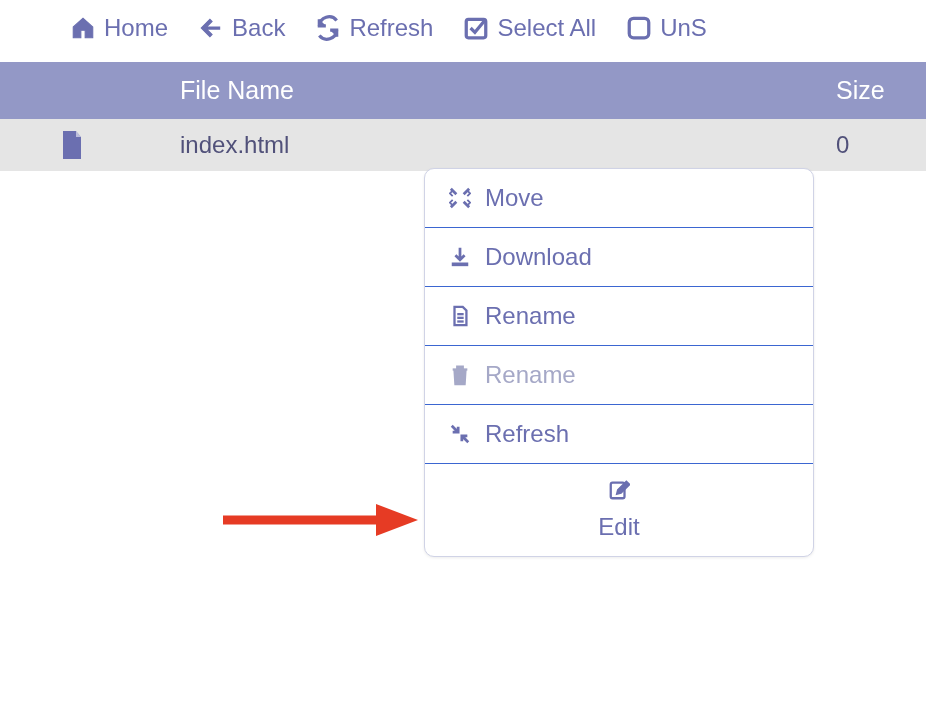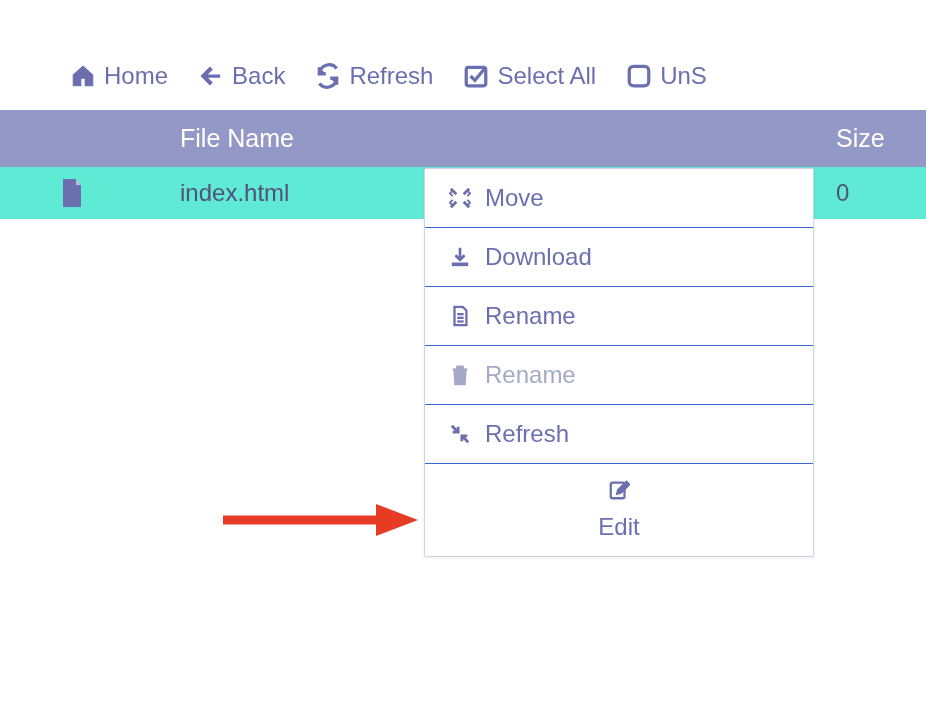--- a/index.html
+++ b/index.html
@@ -12,21 +12,20 @@
     position: relative;
   }
   .toolbar {
     display: flex;
     align-items: center;
     gap: 30px;
     padding: 14px 0 14px 70px;
     font-size: 24px;
     font-weight: 500;
     color: #6b6fb0;
-    margin-top: 48px;
   }
   .tool-btn {
     display: inline-flex;
     align-items: center;
     gap: 8px;
     cursor: pointer;
     color: #6b6fb0;
   }
   .tool-btn .icon svg { width: 26px; height: 26px; display: block; }
   .tool-btn .icon svg path,
@@ -42,42 +41,42 @@
     font-weight: 400;
     padding: 14px 0;
     margin-top: 6px;
   }
   .col-icon { width: 180px; }
   .col-name { flex: 1; padding-left: 0; }
   .col-size { width: 90px; text-align: left; padding-right: 16px; }
   .file-row {
     display: flex;
     align-items: center;
-    background: #5eead4;
+    background: #e5e5e5;
     color: #51517a;
     font-size: 24px;
     padding: 12px 0;
   }
   .file-row .col-icon {
     display: flex;
     justify-content: flex-start;
     padding-left: 60px;
   }
   .file-row .col-name { color: #51517a; }
   .file-row .col-size { color: #51517a; }
   .file-icon svg { width: 24px; height: 28px; display: block; }
 
   .context-menu {
     position: absolute;
     left: 424px;
     top: 168px;
     width: 390px;
     background: #fff;
     border: 1px solid #d0d3e6;
-    border-radius: 2px;
+    border-radius: 10px;
     box-shadow: 0 1px 3px rgba(0,0,0,0.08);
     overflow: hidden;
   }
   .ctx-item {
     display: flex;
     align-items: center;
     gap: 12px;
     padding: 15px 22px;
     font-size: 24px;
     font-weight: 500;

